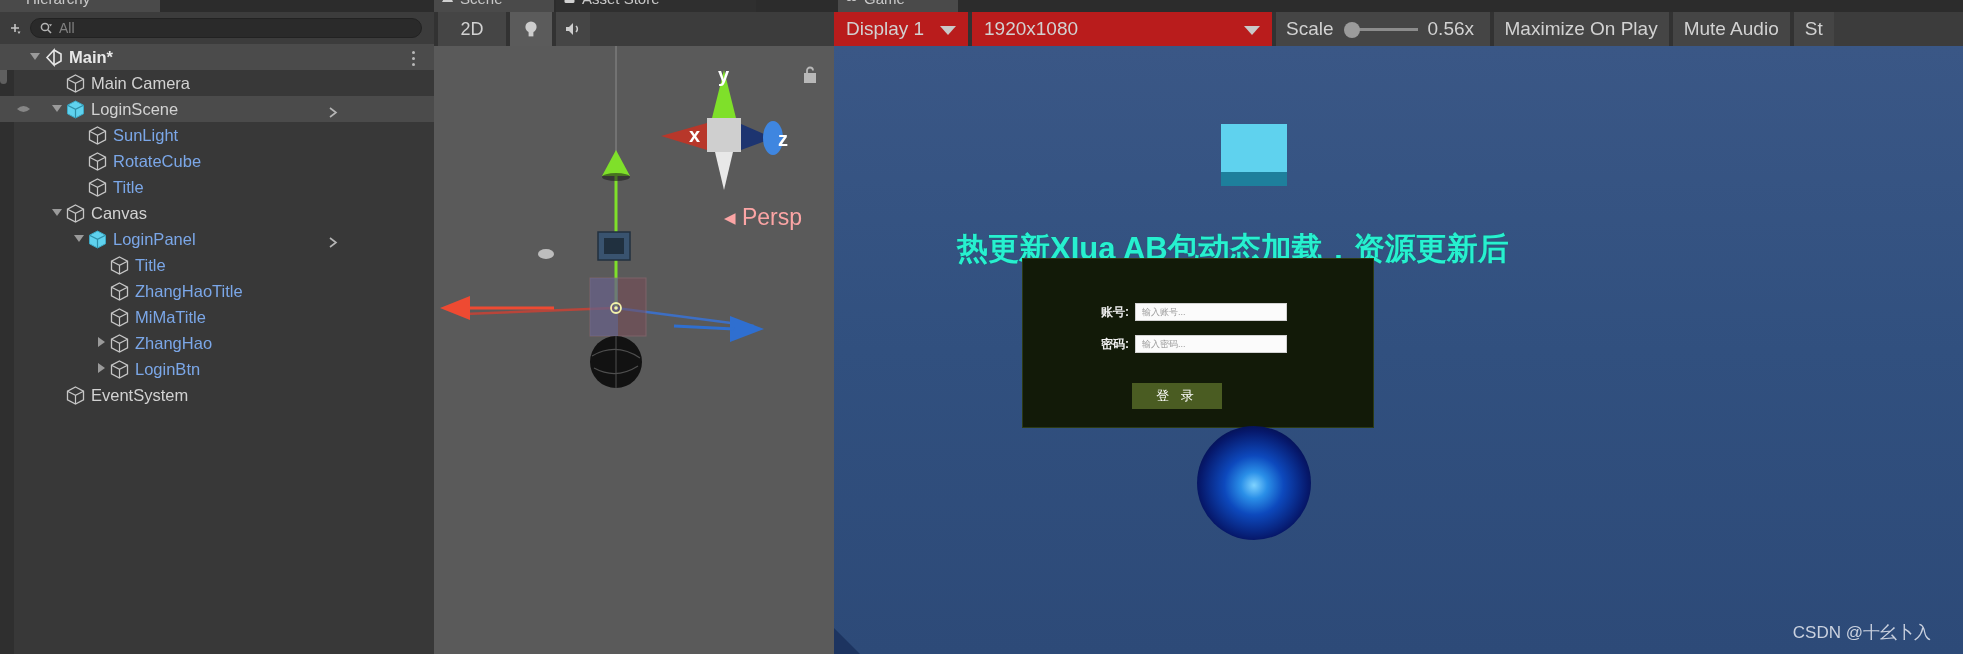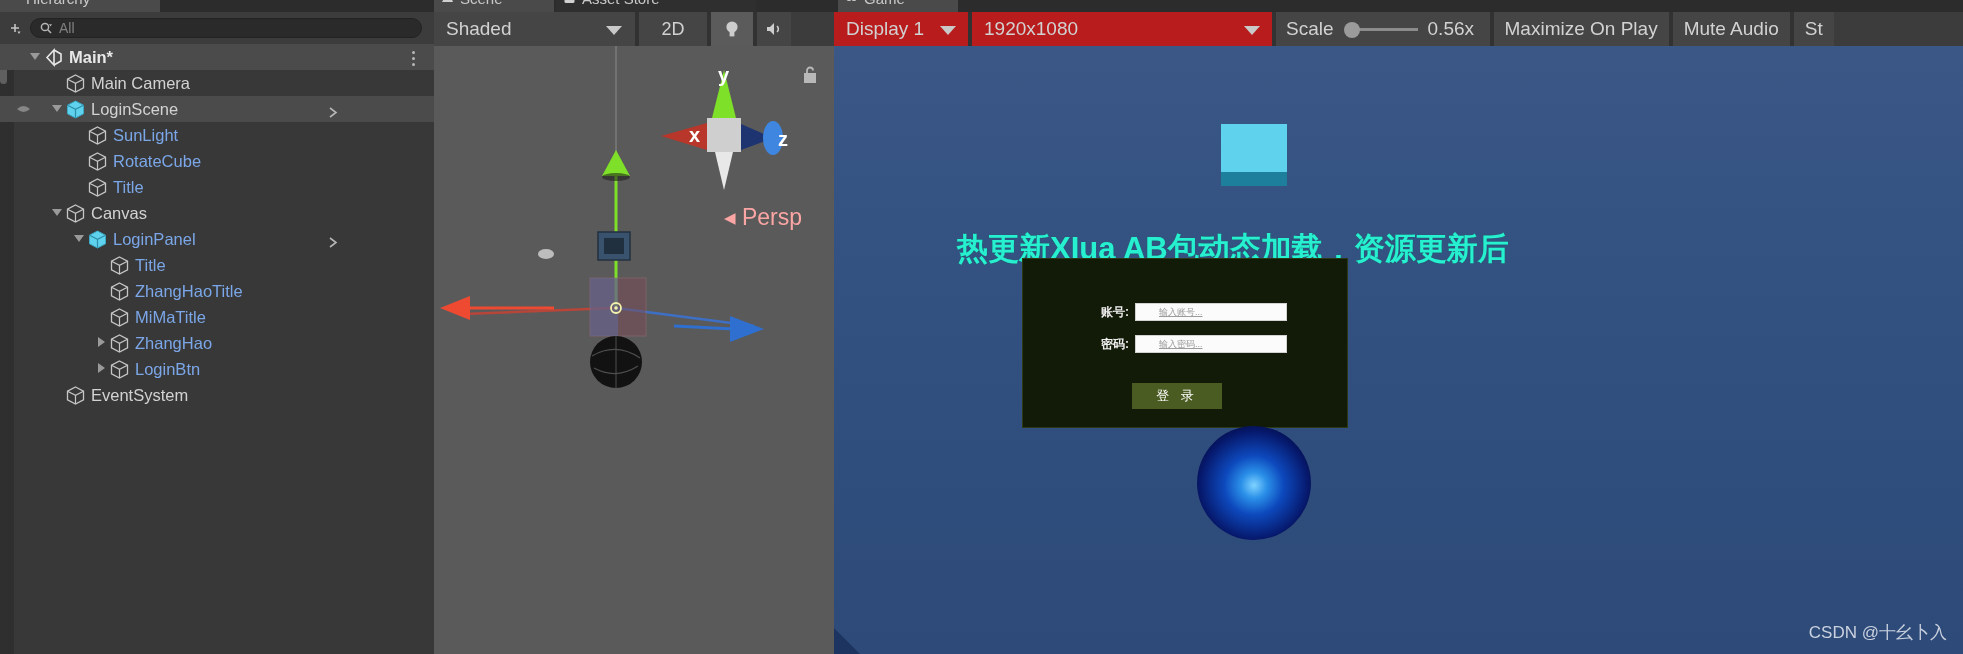--- a/index.html
+++ b/index.html
@@ -114,38 +114,38 @@
   .g-inner { position: absolute; left: 0; top: 0; right: 0; bottom: 0;
              background: linear-gradient(#3a5786 0%, #31507f 50%, #2d4a78 100%); }
   .cube3d { position: absolute; left: 387px; top: 78px; width: 66px; height: 62px; }
   .cube3d .face-top { position: absolute; left: 0; top: 0; width: 66px; height: 48px;
                       background: #5fd2ee; }
   .cube3d .face-front { position: absolute; left: 0; top: 48px; width: 66px; height: 14px;
                         background: #1e7f9c; }
   .title-text { position: absolute; left: 123px; top: 182px; width: 900px;
                 color: #27f0d0; font-size: 31px; font-weight: bold; white-space: nowrap;
                 text-shadow: 0 0 1px #0c6b5d; }
-  .panel { position: absolute; left: 188px; top: 212px; width: 326px; height: 170px;
+  .panel { position: absolute; left: 188px; top: 212px; width: 352px; height: 170px;
            background: #121a08; border: 1px solid #2b3a14; }
   .frow { position: absolute; display: flex; align-items: center; }
   .frow .flabel { color: #f0f0f0; font-size: 12px; font-weight: bold;
                   width: 54px; text-align: right; }
   .frow .finput { width: 152px; height: 18px; background: #fbfbfb; border: 1px solid #d2d2d2;
                   margin-left: 6px; display: flex; align-items: center; }
-  .frow .finput span { color: #9b9b9b; font-size: 9px; padding-left: 23px; white-space: nowrap; text-decoration: underline; }
+  .frow .finput span { color: #9b9b9b; font-size: 9px; padding-left: 6px; white-space: nowrap; }
   .row-acct { left: 52px; top: 44px; }
   .row-pwd  { left: 52px; top: 76px; }
   .loginbtn { position: absolute; left: 109px; top: 124px; width: 90px; height: 26px;
               background: #4a5c22; color: #fff; font-size: 13px; letter-spacing: 4px;
               display: flex; align-items: center; justify-content: center; }
   .sphere3d { position: absolute; left: 363px; top: 380px; width: 114px; height: 114px;
               border-radius: 50%;
               background: radial-gradient(circle at 50% 52%, #7fd3ff 0%, #2a8fe8 16%,
                           #0d49bd 36%, #06186b 66%, #03062c 88%, #01030f 100%); }
-  .watermark { position: absolute; right: 16px; bottom: 10px; color: #d8dde8;
+  .watermark { position: absolute; right: 32px; bottom: 10px; color: #d8dde8;
                font-size: 17px; white-space: nowrap; opacity: .92; margin-top: 36px; }
   .corner-fold { position: absolute; left: 0; bottom: 0; width: 26px; height: 26px;
                  background: #1d3460; clip-path: polygon(0 0, 0 100%, 100% 100%); }
 </style>
 </head>
 <body>
 
 <div id="root">
 
   <div class="tabstrip">
@@ -363,24 +363,20 @@
                 <path d="M2.5 6.2 L10.5 10.4 L18.5 6.2 M10.5 10.4 V19" fill="none" stroke="#c6c6c6" stroke-width="1.2"></path>
               </svg></div>
             <div class="label">EventSystem</div>
           </div>
         </div>
     </div>
   </div>
 
   <div class="scene">
     <div class="scene-toolbar">
-      <div class="sdrop">
-        <span class="txt">Shaded</span>
-        <i class="caret"></i>
-      </div>
       <div class="sdiv"></div>
       <div class="sbtn" style="width:68px">
         <span>2D</span>
       </div>
       <div class="sdiv"></div>
       <div class="sbtn on" style="width:42px">
         <svg width="18" height="22" viewBox="0 0 18 22">
           <circle cx="9" cy="9" r="5.6" fill="#cdcdcd"></circle>
           <rect x="6.6" y="14" width="4.8" height="4.4" fill="#cdcdcd"></rect>
         </svg>

